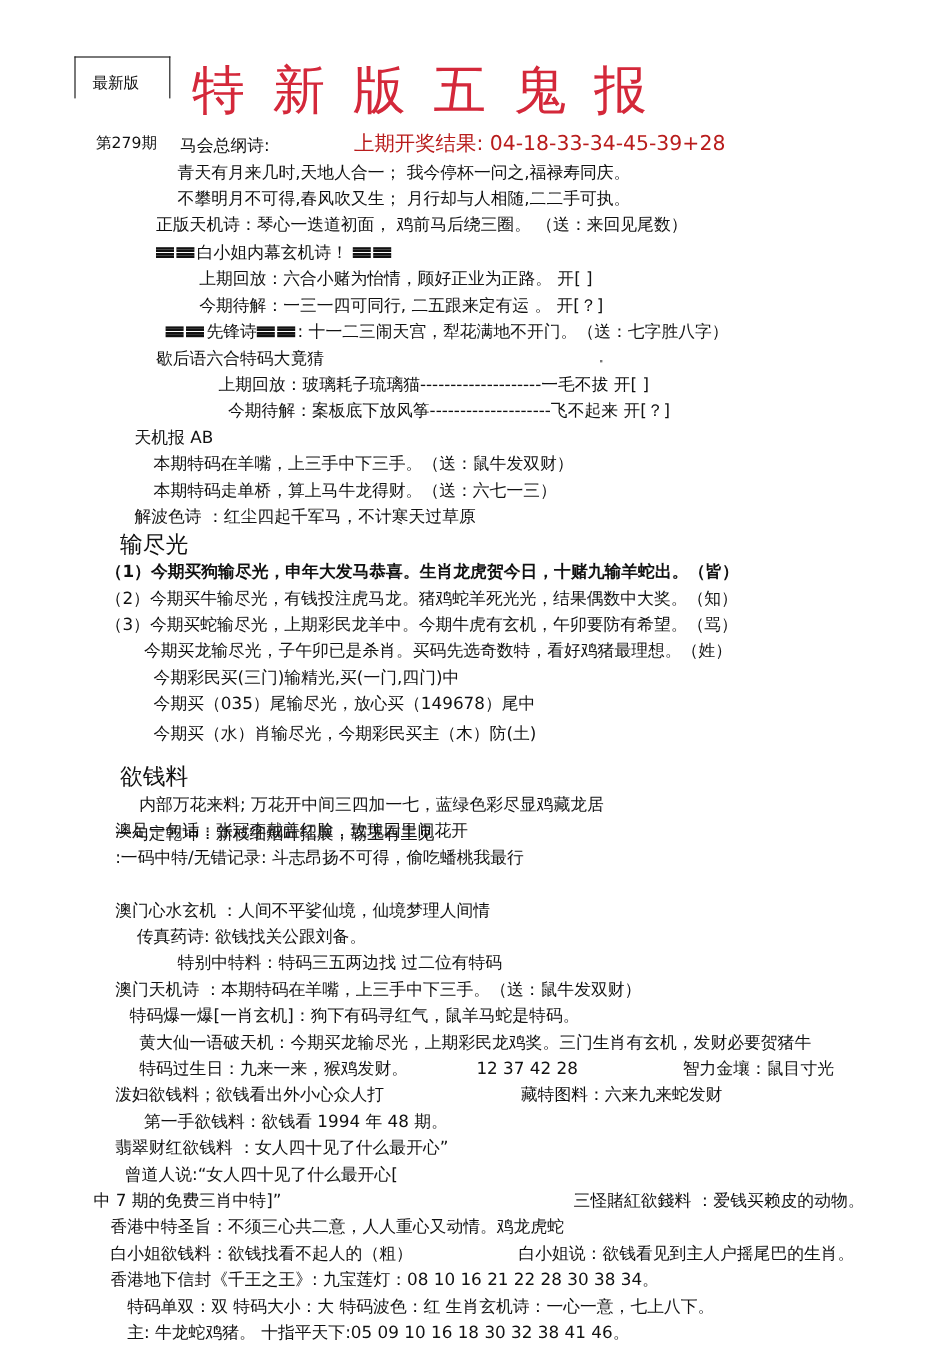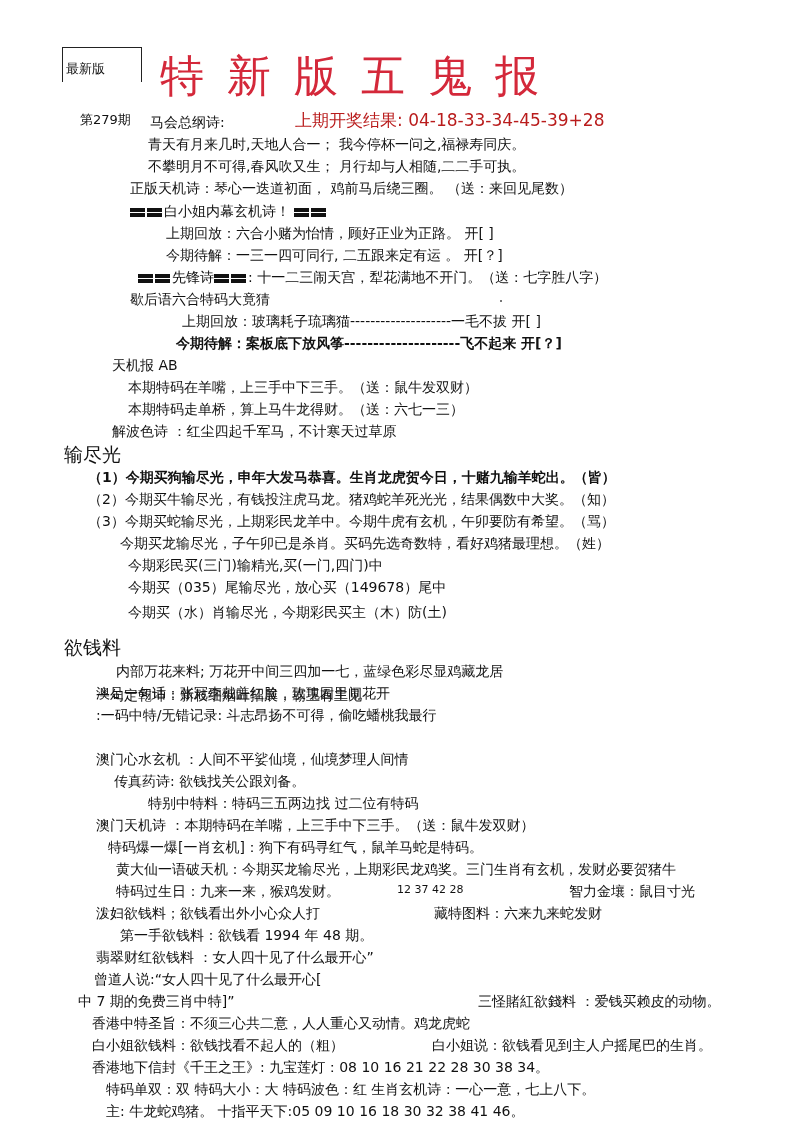--- a/index.html
+++ b/index.html
@@ -7,29 +7,29 @@
       width: 793px; height: 1122px; position: relative; overflow: hidden;
       font-family: "DejaVu Sans", "Liberation Sans", sans-serif;
       color: #111111; font-size: 14px;
     }
     .abs { position: absolute; white-space: nowrap; line-height: 1; }
     .edition-box {
       position: absolute; left: 62px; top: 47px; width: 78px; height: 34px;
       border-top: 1px solid #222; border-left: 1px solid #222; border-right: 1px solid #222;
       font-size: 13px;
     }
-    .edition-box span { position: absolute; left: 3px; top: 12px; text-align: center; }
+    .edition-box span { position: absolute; left: 14px; top: 12px; text-align: center; }
     .title {
       position: absolute; top: 54px; left: 160px; font-family: "DejaVu Serif", "Liberation Serif", serif;
       font-size: 44px; color: #d4283a; letter-spacing: 23px; font-weight: normal; line-height: 1;
     }
     .issue { font-size: 13px; font-weight: normal; }
     .red { color: #b91c1c; }
     .result { font-size: 17px; }
-    .section-head { font-size: 19px; }
+    .section-head { font-size: 19px; margin-left: 36px; }
     .bars { display: inline-block; vertical-align: middle; }
     .bar { display: inline-block; width: 15px; height: 9px; background: #111; margin-right: 2px;
            border-top: 2px solid #111; border-bottom: 2px solid #111; box-sizing: border-box; background: linear-gradient(#111 0 35%, #fff 35% 60%, #111 60%); }
     .speck { position: absolute; width: 2px; height: 2px; background: #777; }
   </style>
 </head>
 <body>
 
 <div class="edition-box">
   <span>最新版</span>
@@ -52,21 +52,21 @@
 <div class="abs" style="left:166px;top:226px;">上期回放：六合小赌为怡情，顾好正业为正路。  开[ ]</div>
 <div class="abs" style="left:166px;top:248px;">今期待解：一三一四可同行, 二五跟来定有运 。    开[？]</div>
 
 <div class="abs" style="left:138px;top:270px;">
   <span class="bars"><span class="bar"></span><span class="bar"></span></span><span>先锋诗</span><span class="bars"><span class="bar"></span><span class="bar"></span></span><span>: 十一二三闹天宫，犁花满地不开门。（送：七字胜八字）</span>
 </div>
 
 <div class="abs" style="left:130px;top:292px;">歇后语六合特码大竟猜</div>
 <div class="speck" style="left:500px;top:300px;"></div>
 <div class="abs" style="left:182px;top:314px;">上期回放：玻璃耗子琉璃猫--------------------一毛不拔     开[ ]</div>
-<div class="abs" style="left:176px;top:336px;font-weight:bold;">今期待解：案板底下放风筝--------------------飞不起来     开[？]</div>
+<div class="abs" style="left:190px;top:336px;">今期待解：案板底下放风筝--------------------飞不起来     开[？]</div>
 
 <div class="abs" style="left:112px;top:358px;">天机报 AB</div>
 <div class="abs" style="left:128px;top:380px;">本期特码在羊嘴，上三手中下三手。（送：鼠牛发双财）</div>
 <div class="abs" style="left:128px;top:402px;">本期特码走单桥，算上马牛龙得财。（送：六七一三）</div>
 <div class="abs" style="left:112px;top:424px;">解波色诗 ：红尘四起千军马，不计寒天过草原</div>
 
 <div class="abs section-head" style="left:64px;top:445px;">输尽光</div>
 <div class="abs" style="left:88px;top:470px;font-weight:bold;">（1）今期买狗输尽光，申年大发马恭喜。生肖龙虎贺今日，十赌九输羊蛇出。（皆）</div>
 <div class="abs" style="left:88px;top:492px;">（2）今期买牛输尽光，有钱投注虎马龙。猪鸡蛇羊死光光，结果偶数中大奖。（知）</div>
 <div class="abs" style="left:88px;top:514px;">（3）今期买蛇输尽光，上期彩民龙羊中。今期牛虎有玄机，午卯要防有希望。（骂）</div>
@@ -80,27 +80,27 @@
 <div class="abs" style="left:96px;top:686px;">澳足一句话：张冠李戴盖红脸，玫瑰园里闹花开</div>
 <div class="abs" style="left:96px;top:708px;">:一码中特/无错记录: 斗志昂扬不可得，偷吃蟠桃我最行</div>
 <div class="abs" style="left:96px;top:688px;">一句定乾坤：新枝细烟叶招展，霸王有主见</div>
 <div class="abs" style="left:96px;top:752px;">澳门心水玄机 ：人间不平娑仙境，仙境梦理人间情</div>
 <div class="abs" style="left:114px;top:774px;">传真药诗: 欲钱找关公跟刘备。</div>
 <div class="abs" style="left:148px;top:796px;">特别中特料：特码三五两边找   过二位有特码</div>
 <div class="abs" style="left:96px;top:818px;">澳门天机诗 ：本期特码在羊嘴，上三手中下三手。（送：鼠牛发双财）</div>
 <div class="abs" style="left:108px;top:840px;">特码爆一爆[一肖玄机]：狗下有码寻红气，鼠羊马蛇是特码。</div>
 <div class="abs" style="left:116px;top:862px;">黄大仙一语破天机：今期买龙输尽光，上期彩民龙鸡奖。三门生肖有玄机，发财必要贺猪牛</div>
 <div class="abs" style="left:116px;top:884px;">特码过生日：九来一来，猴鸡发财。</div>
-<div class="abs" style="left:397px;top:884px;font-size:11px;">12 37 42 28</div>
+<div class="abs" style="left:397px;top:884px;font-size:14px;">12 37 42 28</div>
 <div class="abs" style="left:569px;top:884px;">智力金壤：鼠目寸光</div>
 <div class="abs" style="left:96px;top:906px;">泼妇欲钱料；欲钱看出外小心众人打</div>
 <div class="abs" style="left:434px;top:906px;">藏特图料：六来九来蛇发财</div>
 <div class="abs" style="left:120px;top:928px;">第一手欲钱料：欲钱看 1994 年 48 期。</div>
 <div class="abs" style="left:96px;top:950px;">翡翠财红欲钱料 ：女人四十见了什么最开心”</div>
-<div class="abs" style="left:94px;top:972px;">曾道人说:“女人四十见了什么最开心[</div>
+<div class="abs" style="left:104px;top:972px;">曾道人说:“女人四十见了什么最开心[</div>
 <div class="abs" style="left:78px;top:994px;">中 7 期的免费三肖中特]”</div>
 <div class="abs" style="left:478px;top:994px;">三怪賭紅欲錢料 ：爱钱买赖皮的动物。</div>
 <div class="abs" style="left:92px;top:1016px;">香港中特圣旨：不须三心共二意，人人重心又动情。鸡龙虎蛇</div>
 <div class="abs" style="left:92px;top:1038px;">白小姐欲钱料：欲钱找看不起人的（粗）</div>
 <div class="abs" style="left:432px;top:1038px;">白小姐说：欲钱看见到主人户摇尾巴的生肖。</div>
 <div class="abs" style="left:92px;top:1060px;">香港地下信封《千王之王》: 九宝莲灯：08 10 16 21 22 28 30 38 34。</div>
 <div class="abs" style="left:106px;top:1082px;">特码单双：双 特码大小：大 特码波色：红 生肖玄机诗：一心一意，七上八下。</div>
 <div class="abs" style="left:106px;top:1104px;">主: 牛龙蛇鸡猪。 十指平天下:05 09 10 16 18 30 32 38 41 46。</div>
 
 </body></html>

